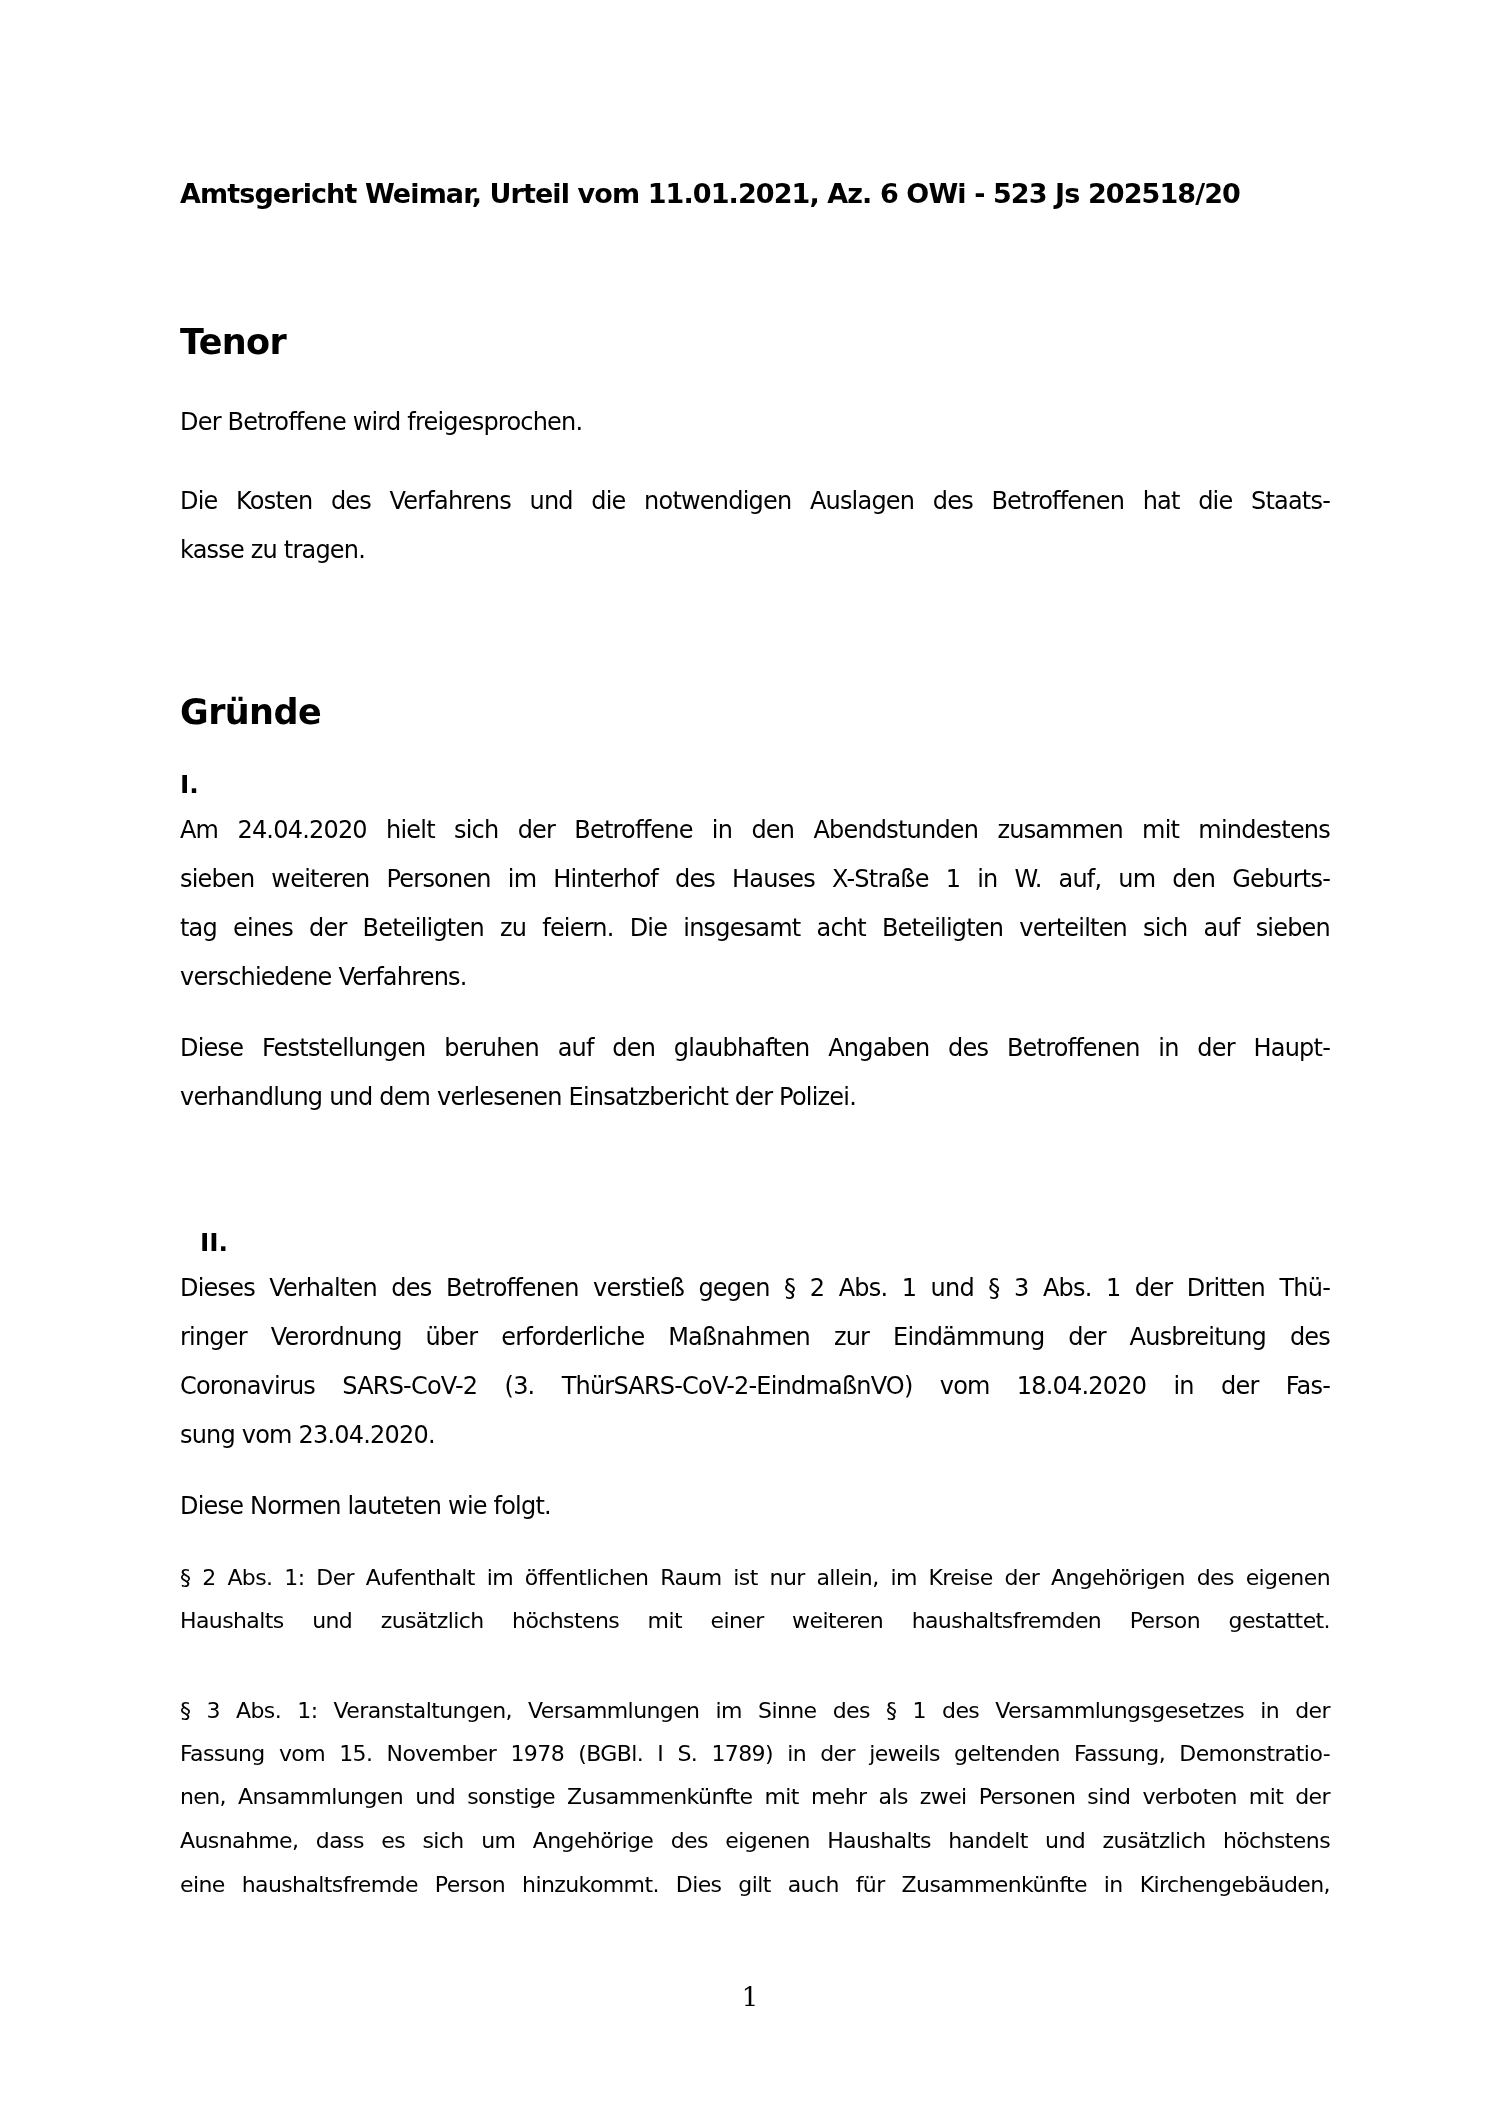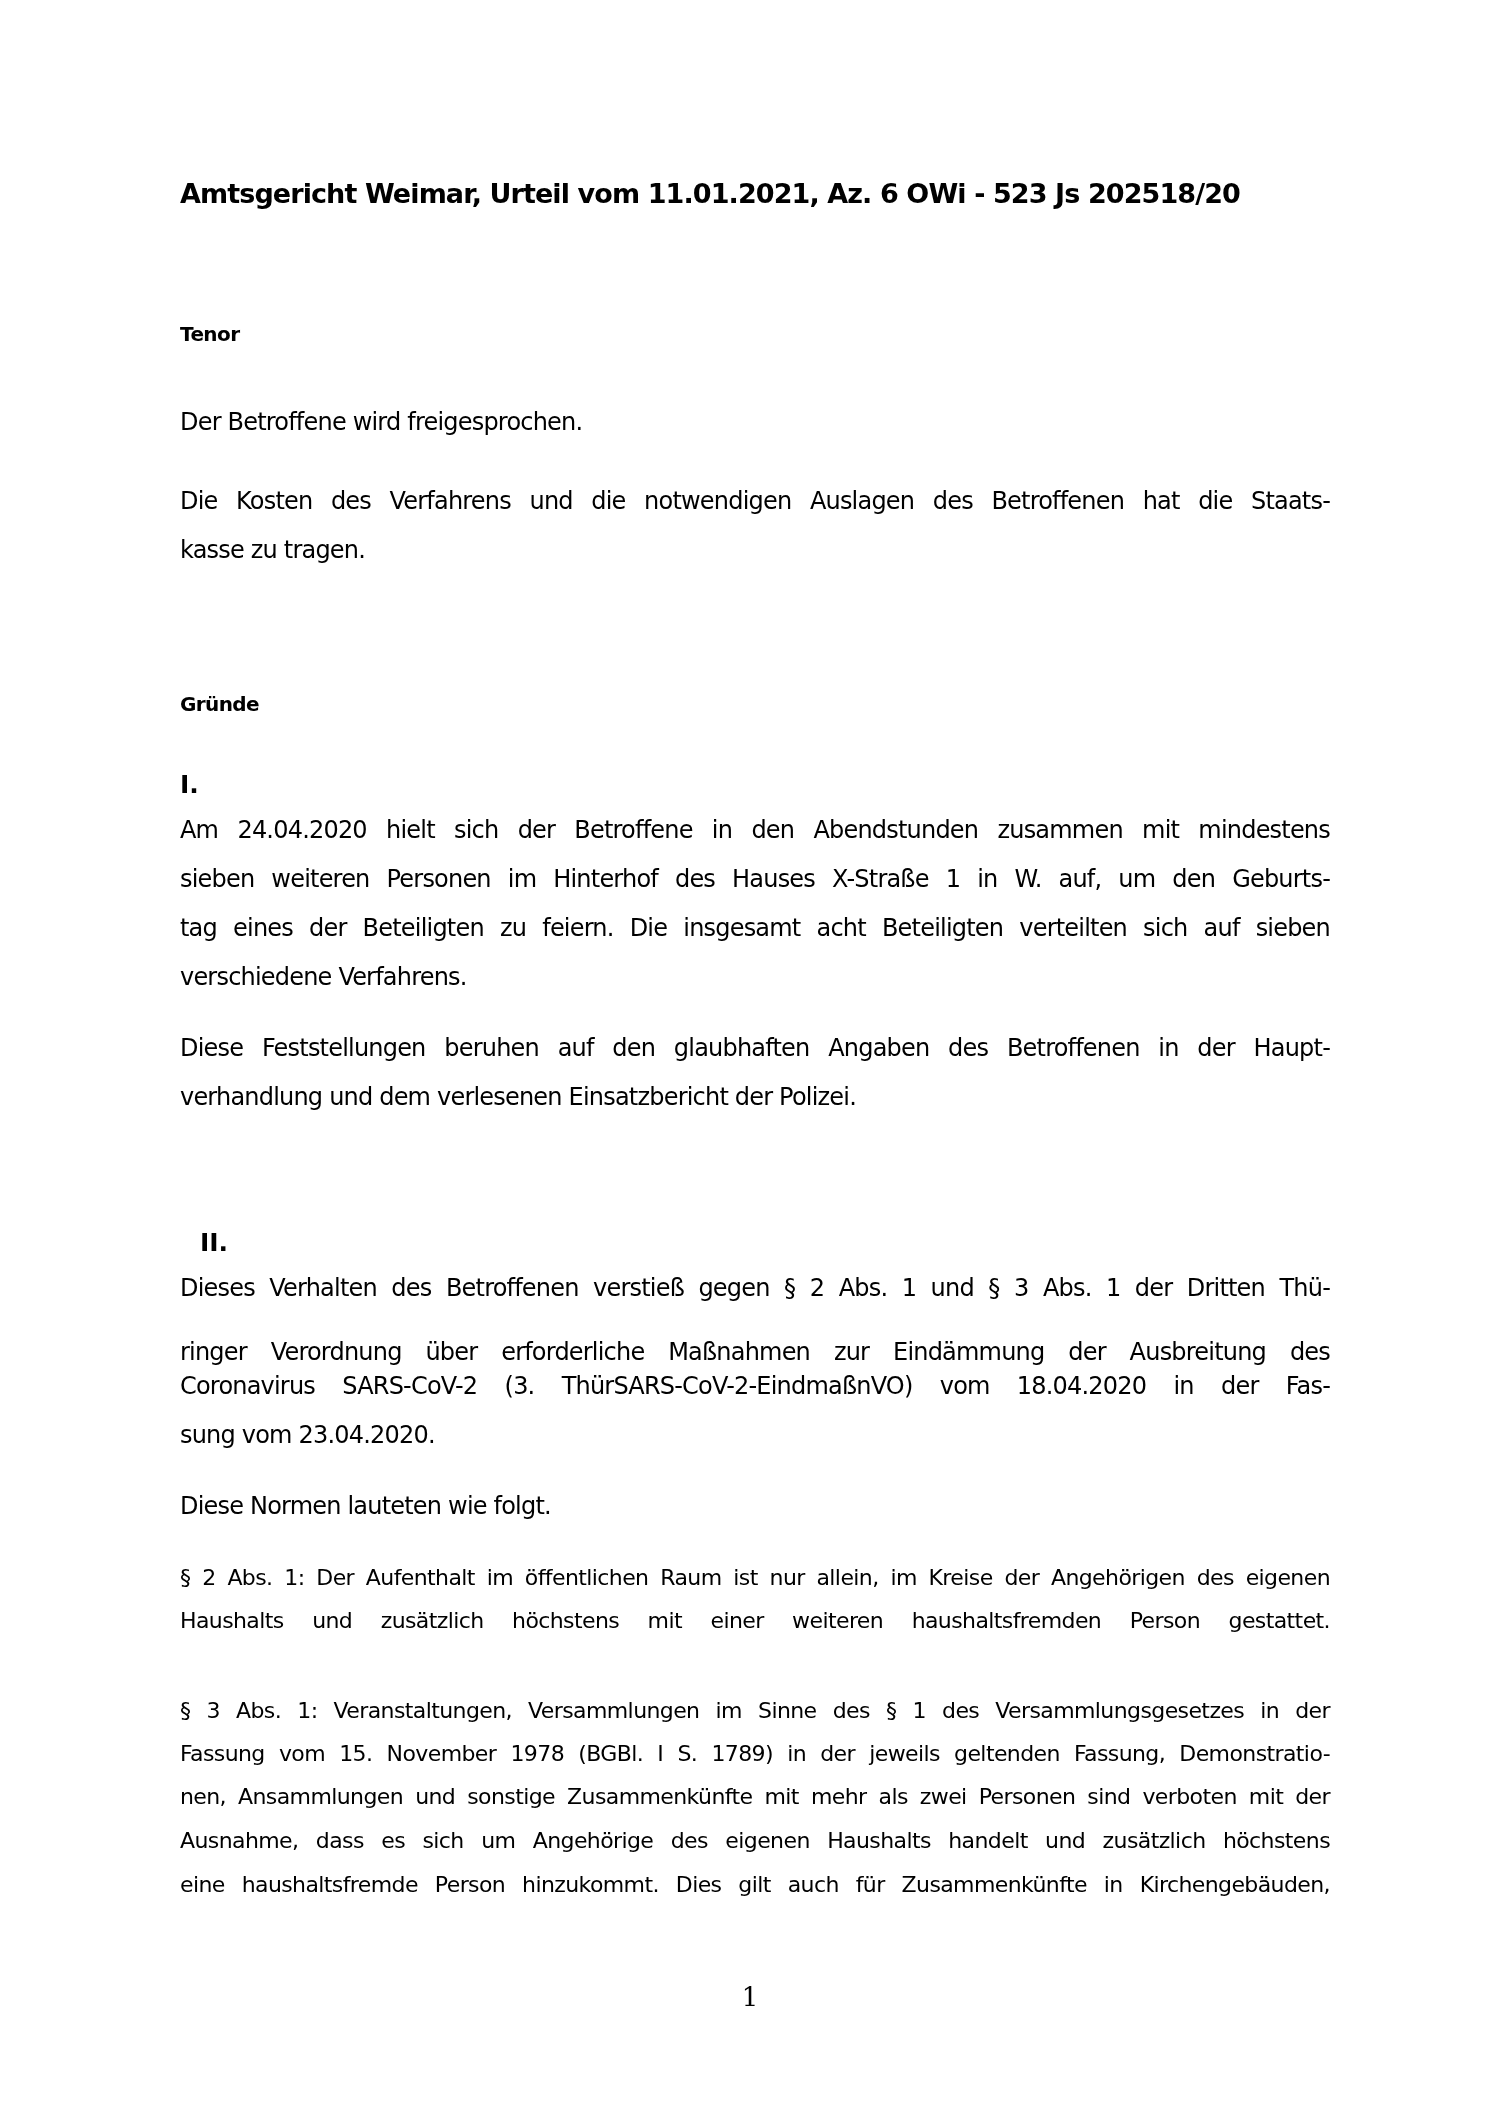--- a/index.html
+++ b/index.html
@@ -1,20 +1,20 @@
 <!DOCTYPE html>
 <html><head>
 <meta charset="utf-8">
 <style>
   html, body { margin: 0; padding: 0; background: #ffffff; }
   body { width: 1500px; height: 2121px; position: relative; overflow: hidden; color: #000; }
   .page { position: absolute; left: 0; top: 0; width: 1500px; height: 2121px; background: #fff; padding-left: 28px; }
   .ab { position: absolute; left: 180px; width: 1150px; font-family: "DejaVu Sans", sans-serif; white-space: nowrap; }
   .title { font-weight: bold; font-size: 27px; letter-spacing: -0.9px; }
-  .h { font-weight: bold; font-size: 20px; letter-spacing: -0.6px; }
+  .h { font-weight: bold; font-size: 35px; letter-spacing: -0.6px; }
   .roman { font-weight: bold; font-size: 25px; }
   .txt { font-size: 24px; letter-spacing: -0.8px; }
   .small { font-size: 22px; letter-spacing: -0.6px; }
   .just { text-align: justify; text-align-last: justify; }
   .pnum { position: absolute; left: 0; width: 1500px; text-align: center; top: 1982px; font-family: "DejaVu Serif", serif; font-size: 26px; }
 </style>
 </head>
 <body>
 
 <div class="page">
@@ -32,21 +32,21 @@
   <div class="ab txt just" style="top:816px;">Am 24.04.2020 hielt sich der Betroffene in den Abendstunden zusammen mit mindestens</div>
   <div class="ab txt just" style="top:865px;">sieben weiteren Personen im Hinterhof des Hauses X-Straße 1 in W. auf, um den Geburts-</div>
   <div class="ab txt just" style="top:914px;">tag eines der Beteiligten zu feiern. Die insgesamt acht Beteiligten verteilten sich auf sieben</div>
   <div class="ab txt" style="top:963px;">verschiedene Verfahrens.</div>
 
   <div class="ab txt just" style="top:1034px;">Diese Feststellungen beruhen auf den glaubhaften Angaben des Betroffenen in der Haupt-</div>
   <div class="ab txt" style="top:1083px;">verhandlung und dem verlesenen Einsatzbericht der Polizei.</div>
 
   <div class="ab roman" style="top:1228px;margin-left:20px;">II.</div>
   <div class="ab txt just" style="top:1274px;">Dieses Verhalten des Betroffenen verstieß gegen § 2 Abs. 1 und § 3 Abs. 1 der Dritten Thü-</div>
-  <div class="ab txt just" style="top:1323px;margin-top:15px;">ringer Verordnung über erforderliche Maßnahmen zur Eindämmung der Ausbreitung des</div>
+  <div class="ab txt just" style="top:1323px;">ringer Verordnung über erforderliche Maßnahmen zur Eindämmung der Ausbreitung des</div>
   <div class="ab txt just" style="top:1372px;">Coronavirus SARS-CoV-2 (3. ThürSARS-CoV-2-EindmaßnVO) vom 18.04.2020 in der Fas-</div>
   <div class="ab txt" style="top:1421px;">sung vom 23.04.2020.</div>
 
   <div class="ab txt" style="top:1492px;">Diese Normen lauteten wie folgt.</div>
 
   <div class="ab small just" style="top:1565px;">§ 2 Abs. 1:  Der Aufenthalt im öffentlichen Raum ist nur allein, im Kreise der Angehörigen des eigenen</div>
   <div class="ab small just" style="top:1608px;">Haushalts und zusätzlich höchstens mit einer weiteren haushaltsfremden Person gestattet.</div>
 
   <div class="ab small just" style="top:1698px;">§ 3 Abs. 1: Veranstaltungen, Versammlungen im Sinne des § 1 des Versammlungsgesetzes in der</div>
   <div class="ab small just" style="top:1741px;">Fassung vom 15. November 1978 (BGBl. I S. 1789) in der jeweils geltenden Fassung, Demonstratio-</div>

